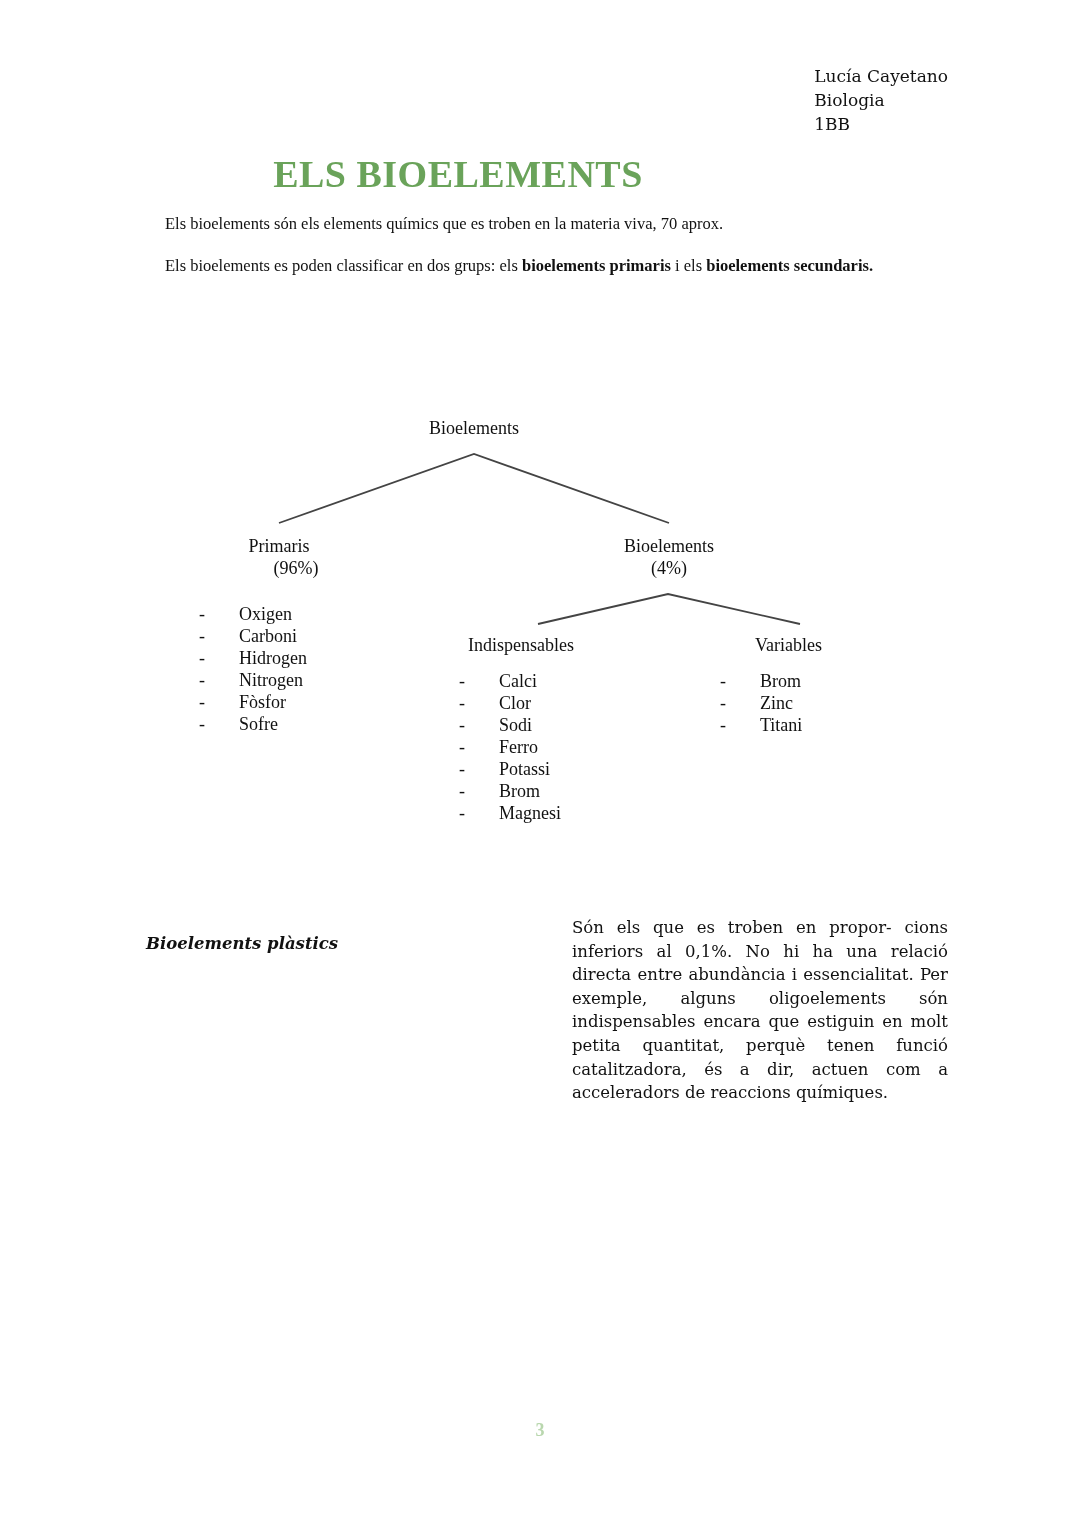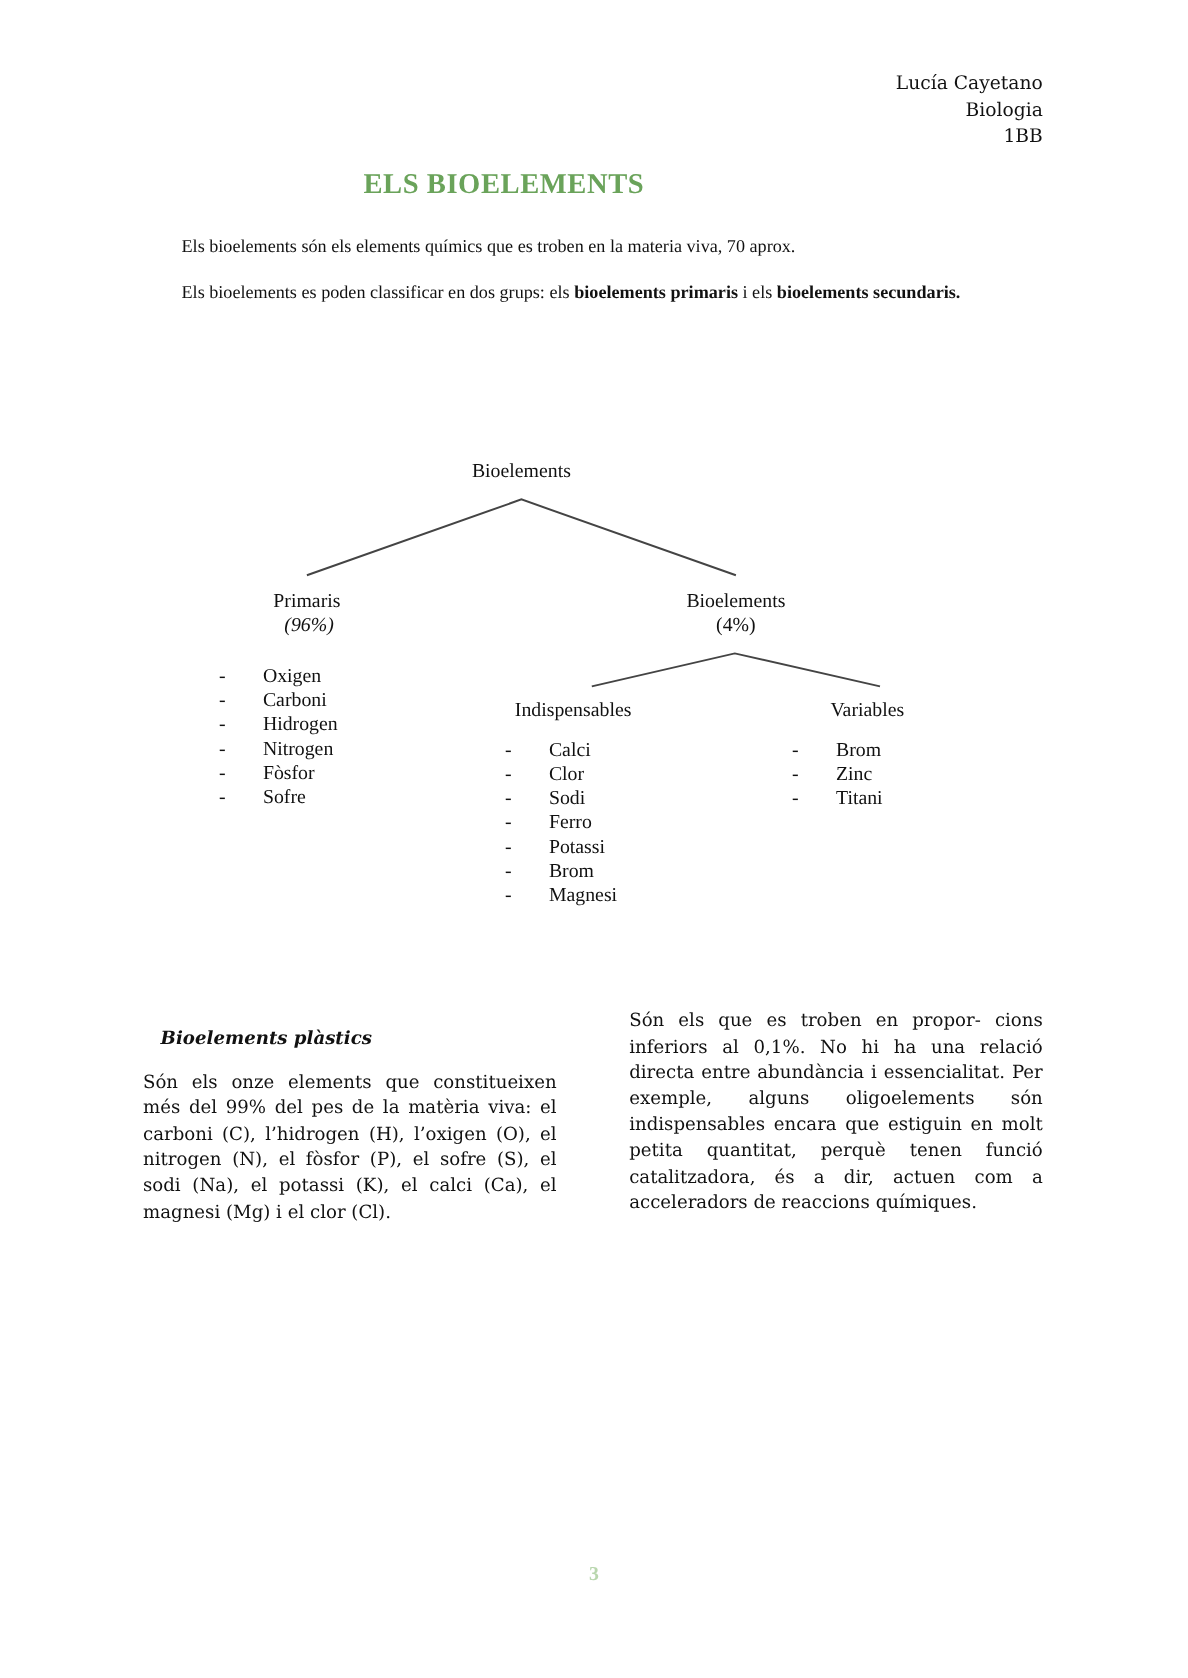--- a/index.html
+++ b/index.html
@@ -1,18 +1,18 @@
 <!DOCTYPE html>
 <html><head>
 <meta charset="utf-8">
 <style>
   html, body { margin: 0; padding: 0; background: #ffffff; }
   body { width: 1080px; height: 1525px; position: relative; font-family: "DejaVu Serif", "Liberation Serif", serif; color: #111; overflow: hidden; }
-  .header { position: absolute; right: 132px; top: 64px; text-align: right; font-size: 17px; line-height: 24px; }
-  .title { position: absolute; left: 0; width: 916px; top: 152px; text-align: center; font-size: 26px; font-weight: bold; color: #6aa35a; font-family: "Liberation Serif", "DejaVu Serif", serif; letter-spacing: 0.5px; }
+  .header { position: absolute; right: 132px; top: 64px; text-align: left; font-size: 17px; line-height: 24px; }
+  .title { position: absolute; left: 0; width: 916px; top: 152px; text-align: center; font-size: 38px; font-weight: bold; color: #6aa35a; font-family: "Liberation Serif", "DejaVu Serif", serif; letter-spacing: 0.5px; }
   .para { position: absolute; left: 130px; width: 818px; font-size: 16.5px; line-height: 23px; text-align: justify; font-family: "Liberation Serif", "DejaVu Serif", serif; margin-left: 35px; }
   .p1 { top: 212px; }
   .p2 { top: 254px; }
   .diagram { position: absolute; left: 0; top: 0; width: 1080px; height: 1525px; pointer-events: none; }
   .dlabel { position: absolute; font-family: "Liberation Serif", "DejaVu Serif", serif; font-size: 18px; }
   .bold { font-weight: normal; }
   .center { text-align: center; }
   .list { position: absolute; font-family: "Liberation Serif", "DejaVu Serif", serif; font-size: 18px; line-height: 22px; margin: 13px; padding: 0; list-style: none; }
   .list li { position: relative; }
   .list li .dash { display: inline-block; width: 40px; }
@@ -40,21 +40,21 @@
 </div>
 
 <svg class="diagram" viewBox="0 0 1080 1525">
   <polyline points="279,523 474,454 669,523" fill="none" stroke="#444" stroke-width="1.8"></polyline>
   <polyline points="538,624 668,594 800,624" fill="none" stroke="#444" stroke-width="1.8"></polyline>
 </svg>
 
 <div class="dlabel bold center" style="left:374px; top:418px; width:200px;">Bioelements</div>
 
 <div class="dlabel bold center" style="left:179px; top:536px; width:200px;">Primaris</div>
-<div class="dlabel center" style="left:181px; top:558px; width:200px;font-style:italic;">(96%)</div>
+<div class="dlabel center" style="left:196px; top:558px; width:200px;">(96%)</div>
 
 <div class="dlabel bold center" style="left:569px; top:536px; width:200px;">Bioelements</div>
 <div class="dlabel center" style="left:569px; top:558px; width:200px;">(4%)</div>
 
 <ul class="list" style="left:186px; top:590px;">
   <li><span class="dash">-</span><span>Oxigen</span></li>
   <li><span class="dash">-</span><span>Carboni</span></li>
   <li><span class="dash">-</span><span>Hidrogen</span></li>
   <li><span class="dash">-</span><span>Nitrogen</span></li>
   <li><span class="dash">-</span><span>Fòsfor</span></li>
@@ -74,20 +74,19 @@
 
 <div class="dlabel bold" style="left:755px; top:635px;">Variables</div>
 <ul class="list" style="left:707px; top:657px;">
   <li><span class="dash">-</span><span>Brom</span></li>
   <li><span class="dash">-</span><span>Zinc</span></li>
   <li><span class="dash">-</span><span>Titani</span></li>
 </ul>
 
 <div class="col c1">
   <h3>Bioelements plàstics</h3>
-  <p>Són els onze elements que constitueixen més del 99% del pes de la matèria viva: el carboni (C), l’hidrogen (H), l’oxigen (O), el nitrogen (N), el fòsfor (P), el sofre (S), el sodi (Na), el potassi (K), el calci (Ca), el magnesi (Mg) i el clor (Cl).</p>
 </div>
 
 <div class="col c2">
   <p>Són els que es troben en propor- cions inferiors al 0,1%. No hi ha una relació directa entre abundància i essencialitat. Per exemple, alguns oligoelements són indispensables encara que estiguin en molt petita quantitat, perquè tenen funció catalitzadora, és a dir, actuen com a acceleradors de reaccions químiques.</p>
 </div>
 
 <div class="pageno">3</div>
 
 </body></html>

